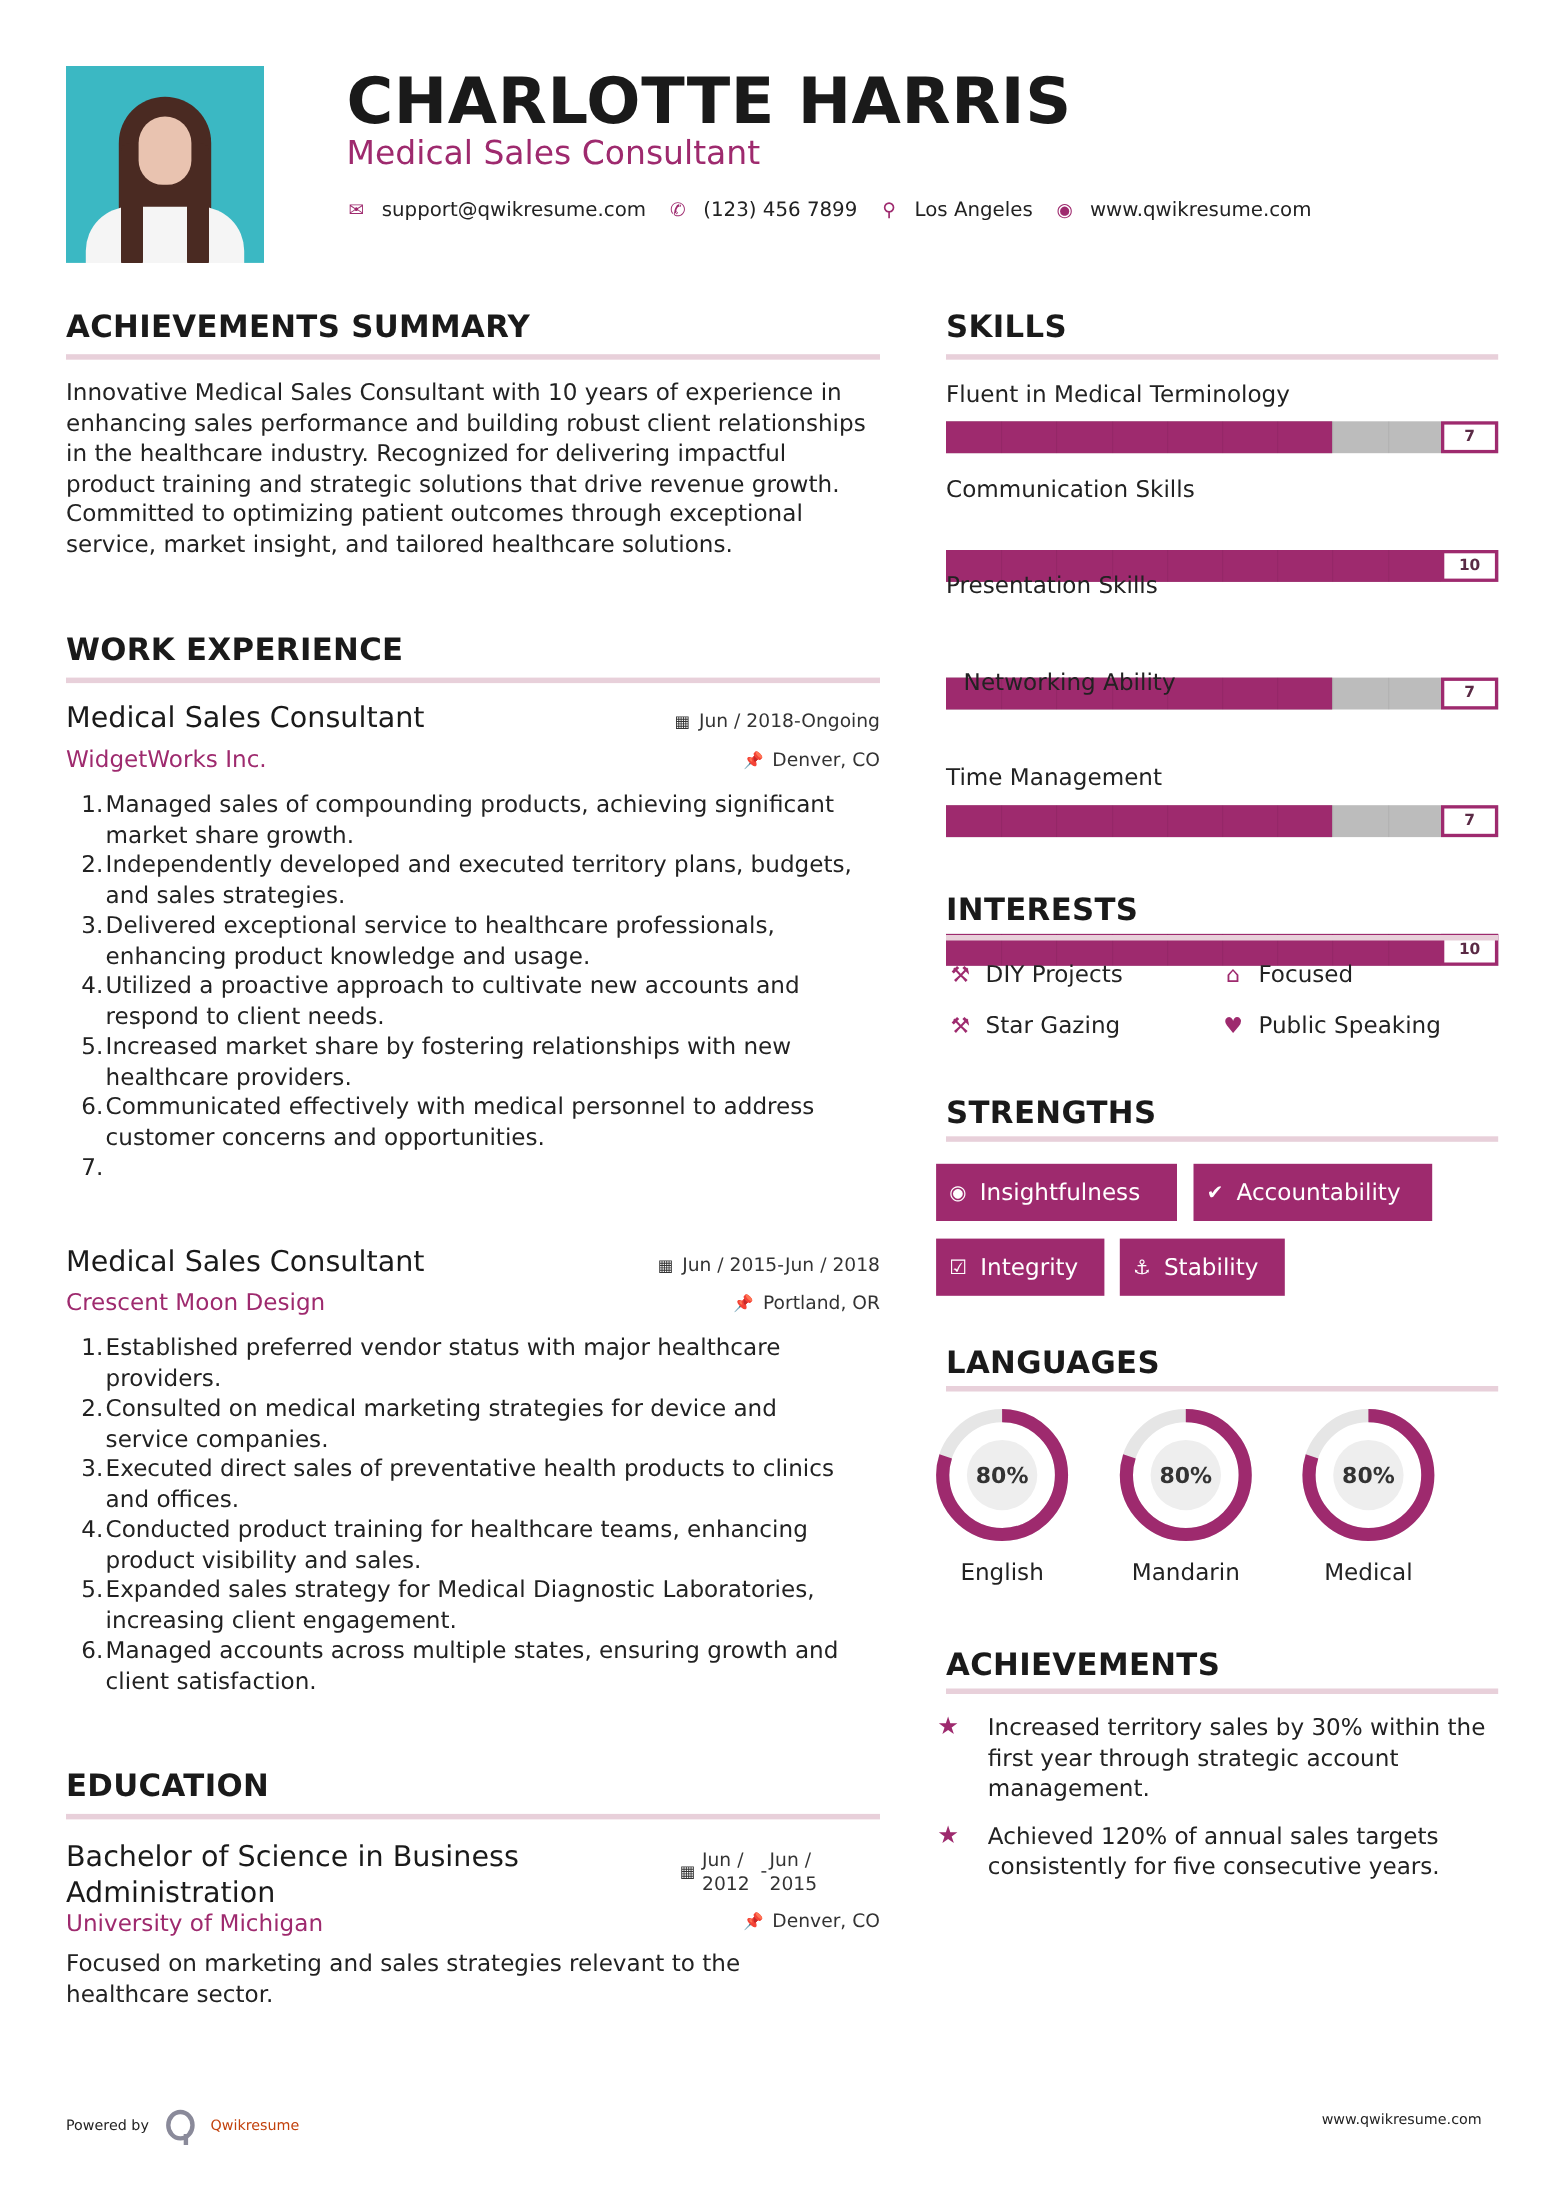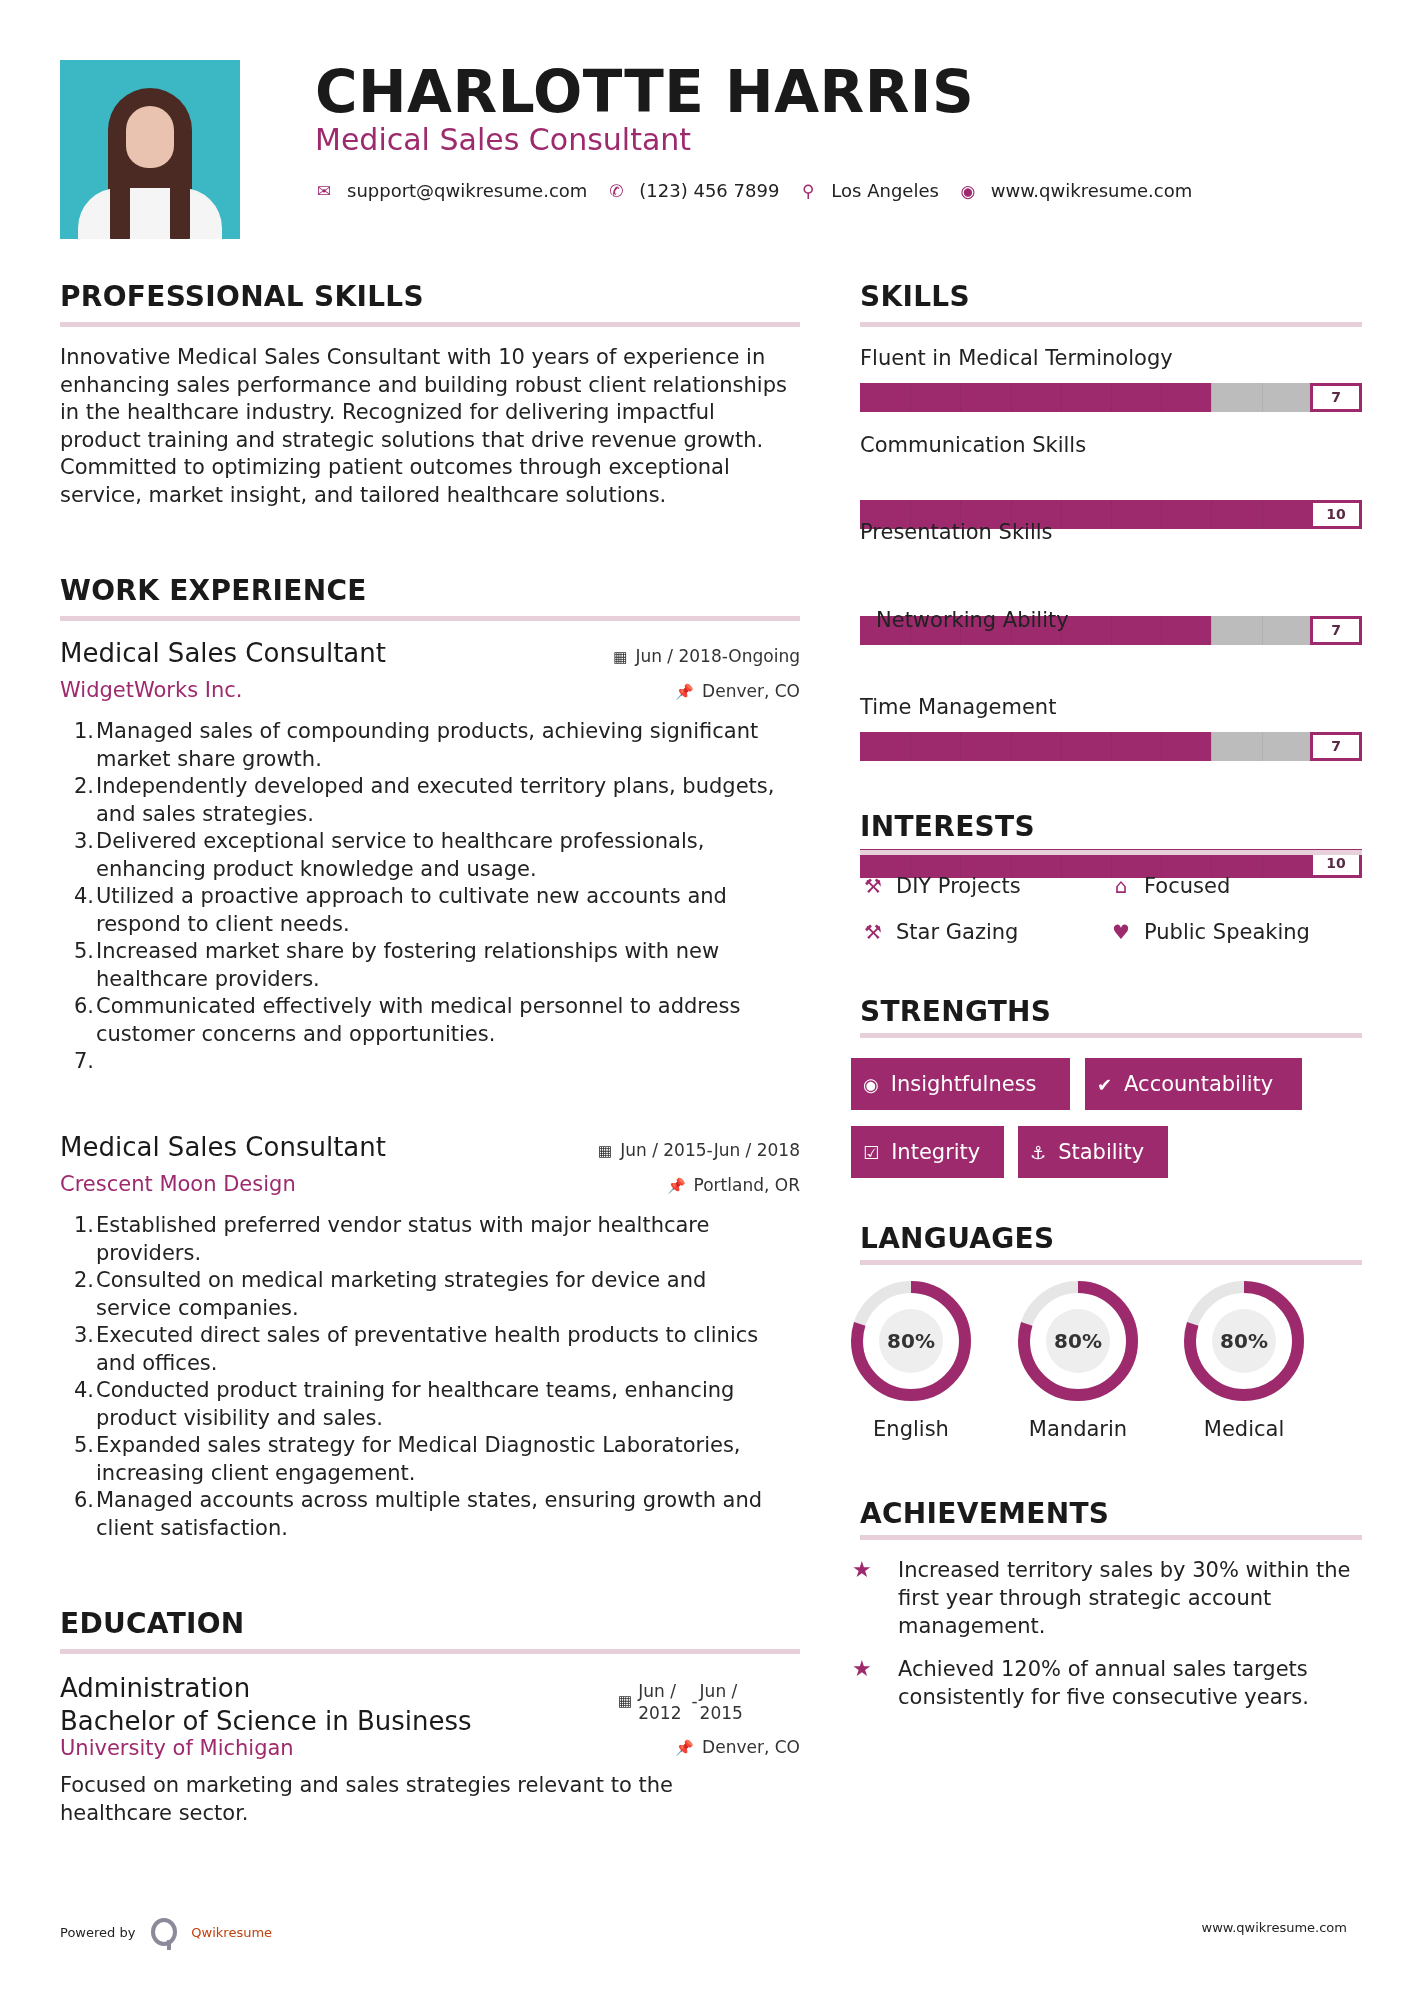--- a/index.html
+++ b/index.html
@@ -97,21 +97,21 @@
   <span class="ci">
     <span class="ic">⚲</span>
     <span>Los Angeles</span>
   </span>
   <span class="ci">
     <span class="ic">◉</span>
     <span>www.qwikresume.com</span>
   </span>
 </div>
 
-<div class="abs left sec-h" style="top:280px;">PROFESSIONAL SKILLS</div>
+<div class="abs left sec-h" style="top:280px;">ACHIEVEMENTS SUMMARY</div>
 <div class="abs left sec-line" style="top:322px;"></div>
 <div class="abs left body-text" style="top:344px;">Innovative Medical Sales Consultant with 10 years of experience in enhancing sales performance and building robust client relationships in the healthcare industry. Recognized for delivering impactful product training and strategic solutions that drive revenue growth. Committed to optimizing patient outcomes through exceptional service, market insight, and tailored healthcare solutions.</div>
 
 <div class="abs left sec-h" style="top:574px;">WORK EXPERIENCE</div>
 <div class="abs left sec-line" style="top:616px;"></div>
 
 <div class="abs left job-title" style="top:638px;">Medical Sales Consultant</div>
 <div class="abs meta" style="top:646px; right:607px;">
   <span class="mi">▦</span><span>Jun / 2018-Ongoing</span>
 </div>
@@ -142,22 +142,22 @@
   <li><span class="num">2.</span><span>Consulted on medical marketing strategies for device and service companies.</span></li>
   <li><span class="num">3.</span><span>Executed direct sales of preventative health products to clinics and offices.</span></li>
   <li><span class="num">4.</span><span>Conducted product training for healthcare teams, enhancing product visibility and sales.</span></li>
   <li><span class="num">5.</span><span>Expanded sales strategy for Medical Diagnostic Laboratories, increasing client engagement.</span></li>
   <li><span class="num">6.</span><span>Managed accounts across multiple states, ensuring growth and client satisfaction.</span></li>
 </ol>
 
 <div class="abs left sec-h" style="top:1607px;">EDUCATION</div>
 <div class="abs left sec-line" style="top:1649px;"></div>
 <div class="abs job-title" style="left:60px; top:1672px; width:520px; line-height:33px;">
+  <div>Bachelor of Science in Business</div>
   <div>Administration</div>
-  <div>Bachelor of Science in Business</div>
 </div>
 <div class="abs" style="left:618px; top:1680px; display:flex; align-items:flex-start; font-family:'DejaVu Sans',sans-serif; font-size:17px; color:#333; line-height:22px;">
   <span style="font-size:15px; margin-right:6px; margin-top:10px;">▦</span>
   <div style="margin-right:10px;">
     <div>Jun /</div>
     <div>2012</div>
   </div>
   <span style="margin-top:10px; margin-right:2px;">-</span>
   <div>
     <div>Jun /</div>

